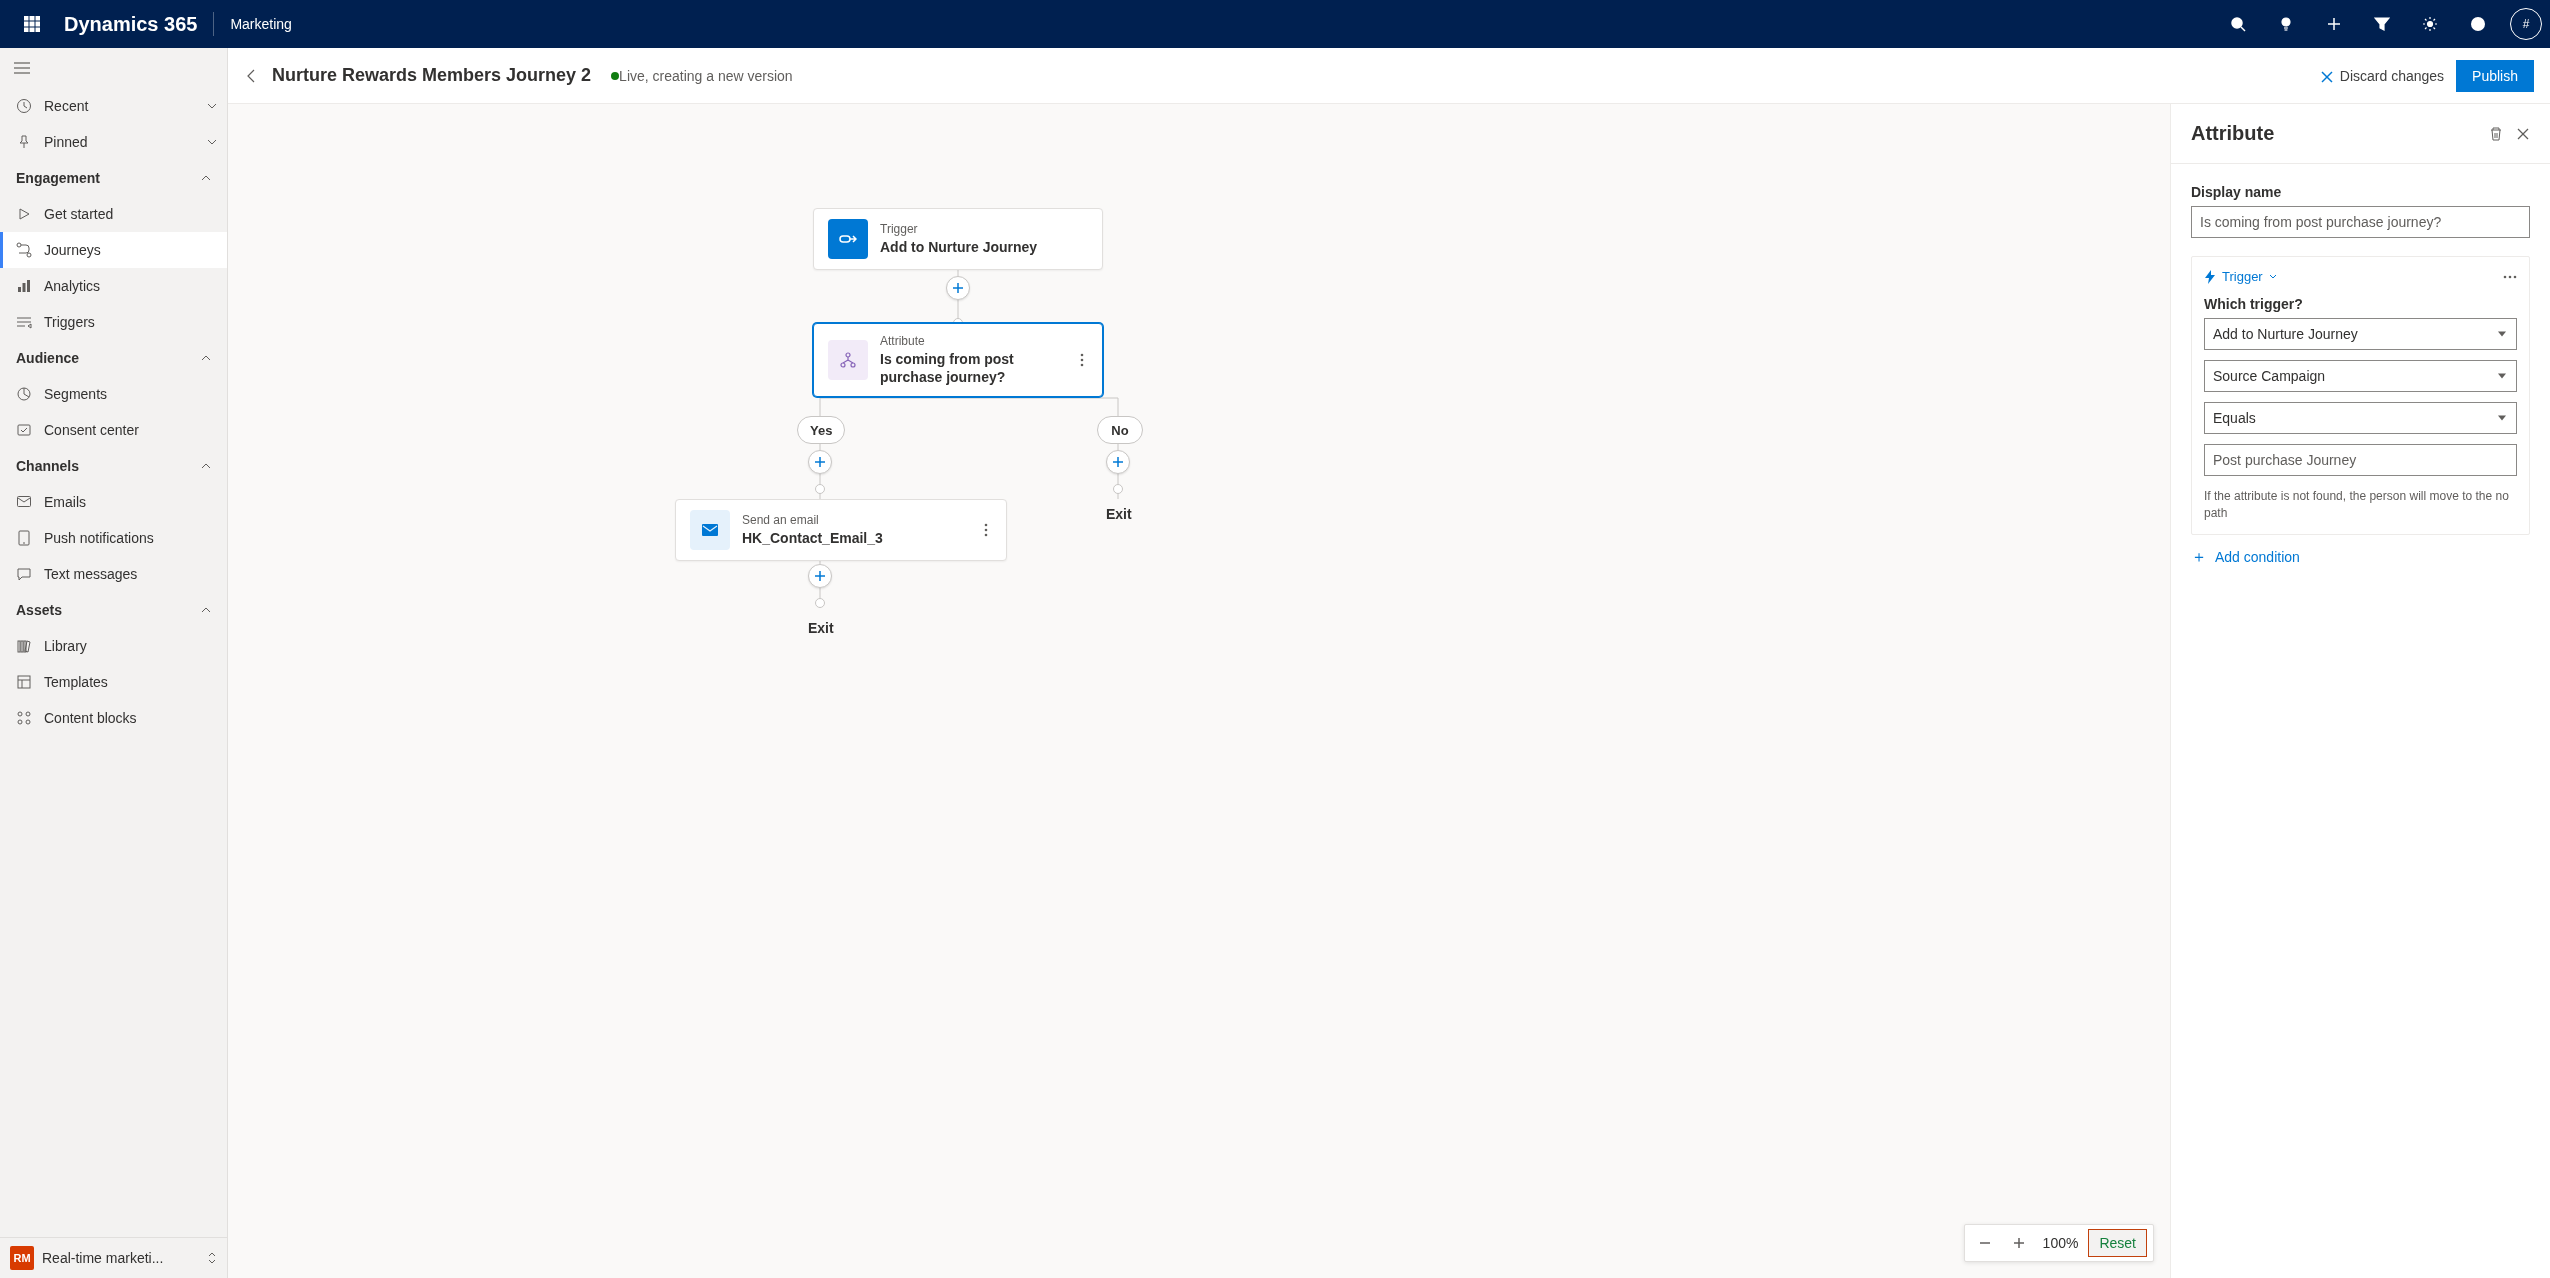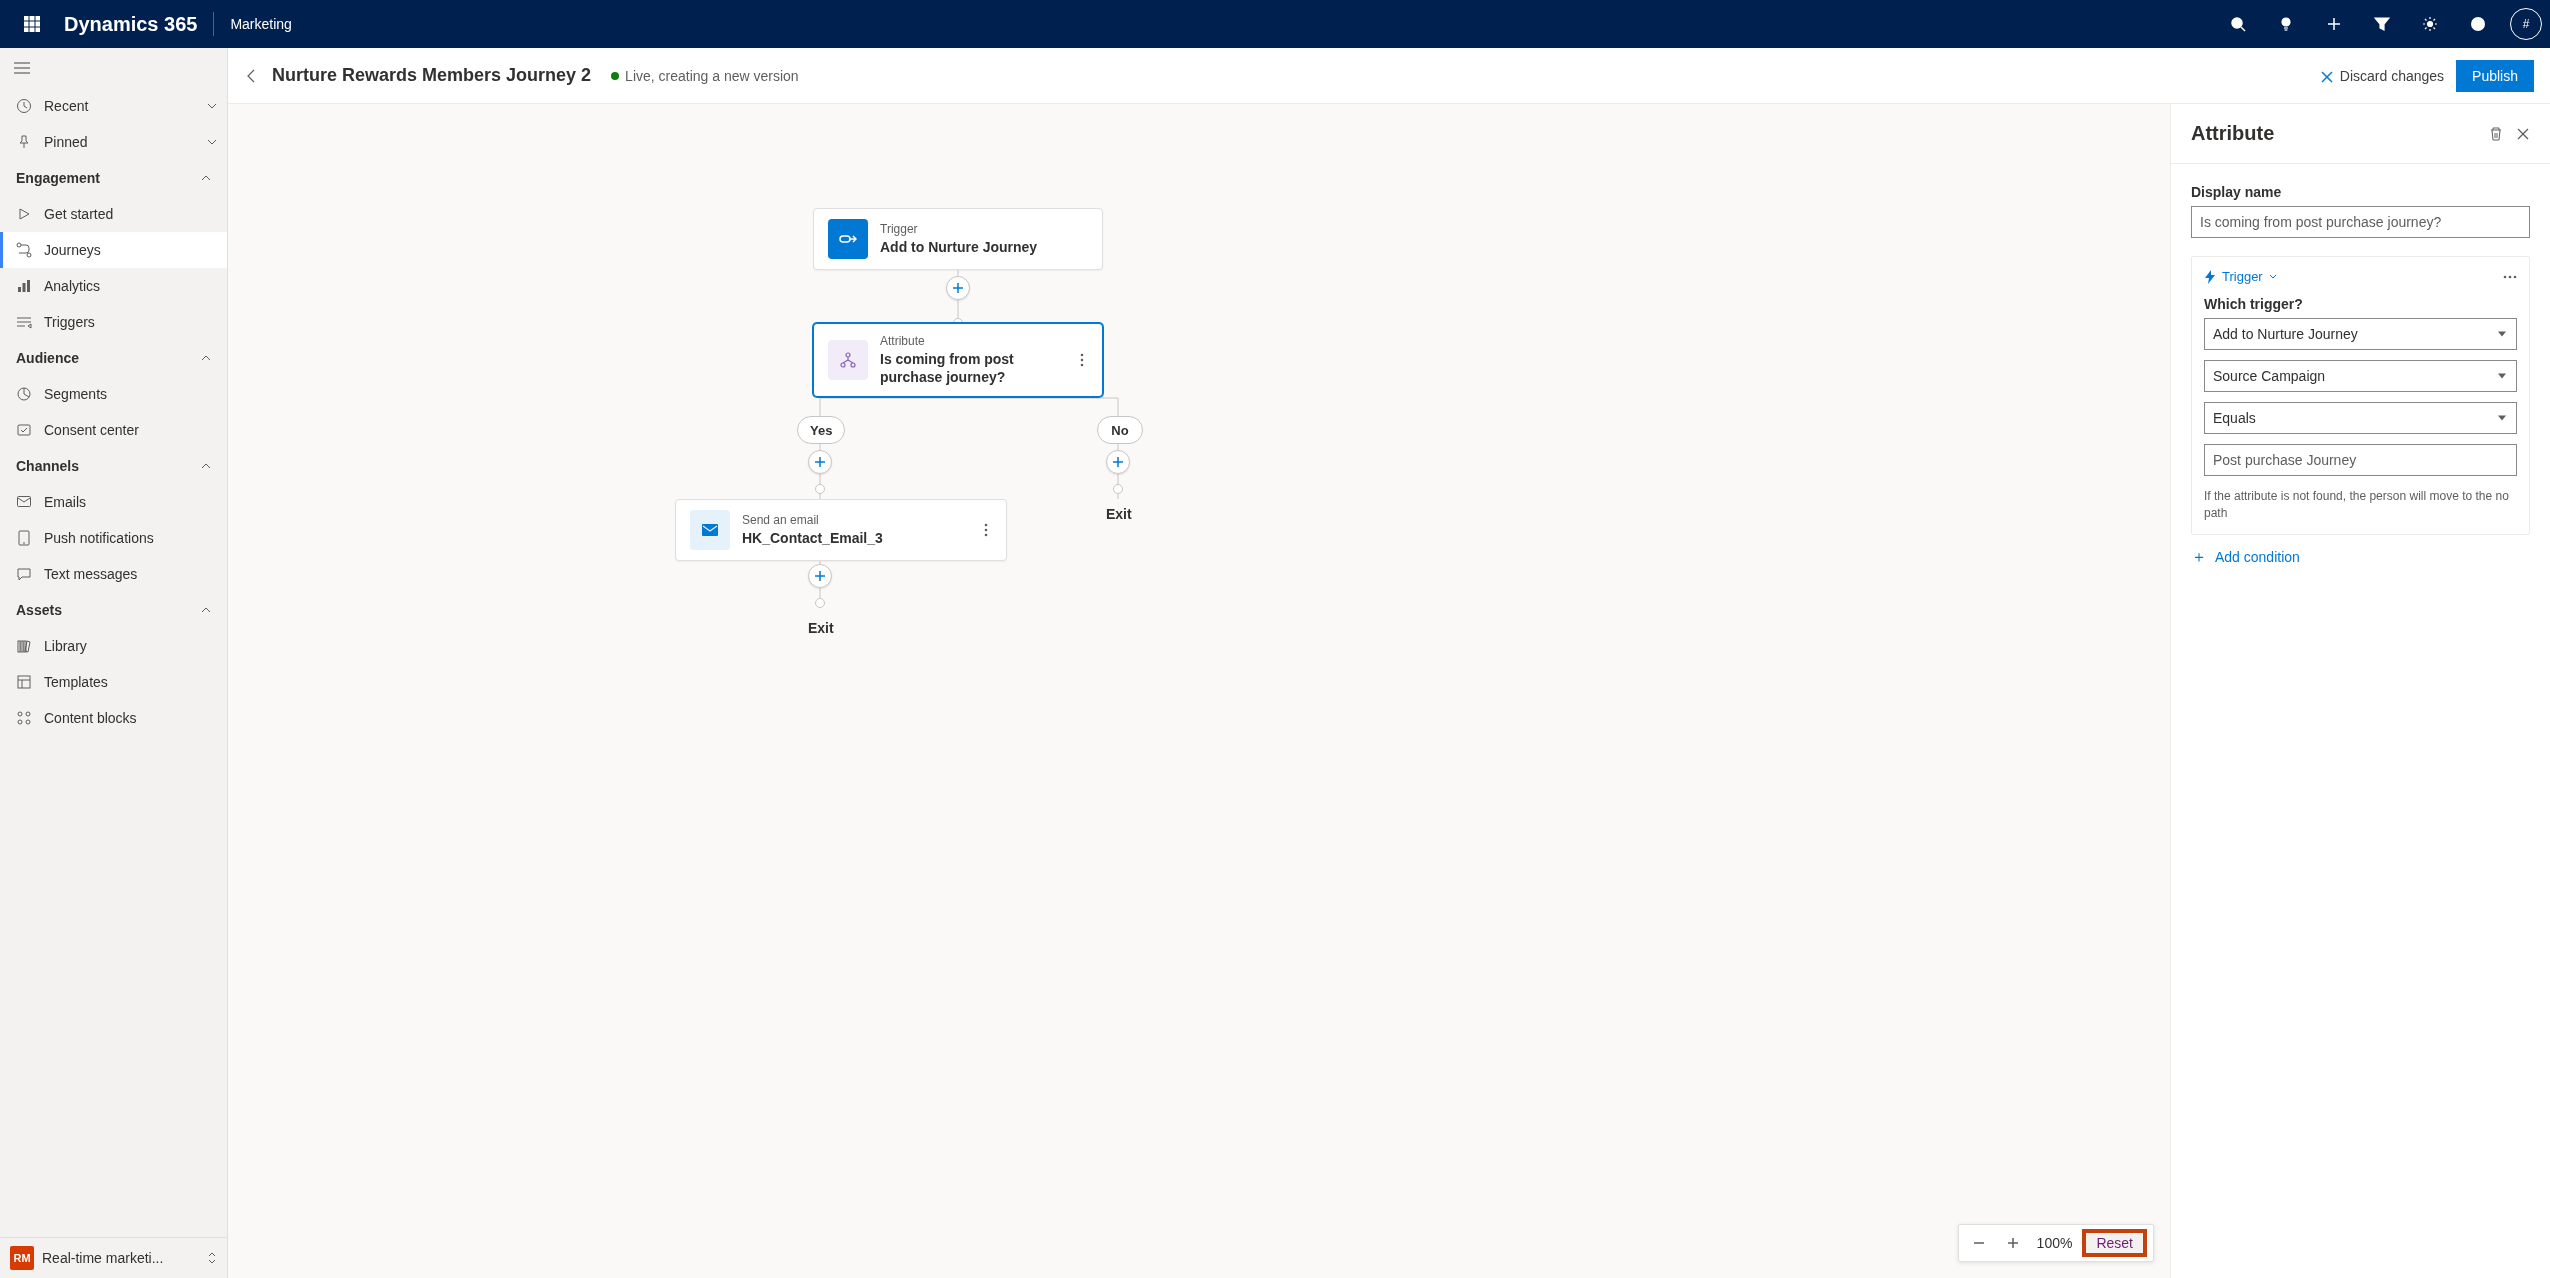--- a/index.html
+++ b/index.html
@@ -29,21 +29,21 @@
   .sidebar-bottom { margin-top:auto; border-top:1px solid #e1dfdd; }
   .sidebar-bottom .app-switch { height:40px; display:flex; align-items:center; padding:0 10px; gap:8px; cursor:pointer; }
   .sidebar-bottom .chip { background:#d83b01; color:#fff; width:24px; height:24px; font-size:11px; display:flex; align-items:center; justify-content:center; border-radius:2px; font-weight:600; }
   .sidebar-bottom .app-switch .txt { flex:1; white-space:nowrap; overflow:hidden; text-overflow:ellipsis; }
 
   
   .main { position:absolute; top:48px; left:228px; right:0; bottom:0; display:flex; flex-direction:column; }
   .commandbar { height: 56px; background:#fff; border-bottom:1px solid #edebe9; display:flex; align-items:center; padding: 0 16px; gap:12px; }
   .commandbar .back { cursor:pointer; color:#605e5c; }
   .commandbar .title { font-size:18px; font-weight:600; }
-  .commandbar .status { display:flex; align-items:center; gap:6px; margin-left:8px; color:#605e5c; font-size:14px; }
+  .commandbar .status { display:flex; align-items:center; margin-left:8px; color:#605e5c; font-size:14px; }
   .commandbar .status .dot { width:8px; height:8px; border-radius:50%; background:#107c10; }
   .commandbar .cb-spacer { flex:1; }
   .commandbar .discard { display:flex; align-items:flex-end; gap:6px; color:#404040; cursor:pointer; }
   .commandbar .publish-btn { background:#0078d4; color:#fff; border:none; height:32px; padding:0 16px; cursor:pointer; font-size:14px; }
 
   .workspace { flex:1; position:relative; overflow:hidden; display:flex; }
   .canvas-wrap { flex:1; position:relative; overflow:auto; background:#faf9f8; }
   .canvas { position:absolute; top:0; left:0; width:2000px; height:1200px; }
 
   
@@ -64,21 +64,21 @@
 
   .branch-label { position:absolute; background:#fff; border:1px solid #c8c6c4; border-radius:14px; height:28px; min-width:46px; padding:0 12px; display:flex; align-items:center; justify-content:center; font-size:13px; font-weight:600; }
   .plus-btn { position:absolute; width:24px; height:24px; border-radius:50%; background:#fff; border:1px solid #c8c6c4; display:flex; align-items:center; justify-content:center; color:#0078d4; cursor:pointer; box-shadow:0 1px 2px rgba(0,0,0,0.1); }
   .dot-node { position:absolute; width:10px; height:10px; border-radius:50%; background:#fff; border:1px solid #c8c6c4; }
   .exit-label { position:absolute; font-weight:600; font-size:14px; }
 
   
   .zoom-controls { position:absolute; right:16px; bottom:16px; background:#fff; border:1px solid #e1dfdd; height:38px; display:flex; align-items:center; padding:0 6px; gap:6px; border-radius:2px; box-shadow:0 1px 4px rgba(0,0,0,0.1); }
   .zoom-controls .zbtn { width:28px; height:28px; display:flex; align-items:center; justify-content:center; cursor:pointer; color:#605e5c; }
   .zoom-controls .zlabel { font-size:14px; padding:0 4px; }
-  .zoom-controls .reset { background:#f3f2f1; border:4px solid #c2410c; height:28px; padding:0 10px; color:#701a75; cursor:pointer; font-size:14px; }
+  .zoom-controls .reset { background:#f3f2f1; border:1px solid #c2410c; height:28px; padding:0 10px; color:#15803d; cursor:pointer; font-size:14px; }
 
   
   .prop-pane { width:380px; background:#fff; border-left:1px solid #edebe9; display:flex; flex-direction:column; }
   .prop-header { height:60px; display:flex; align-items:center; padding:0 20px; border-bottom:1px solid #edebe9; }
   .prop-header .title { font-size:20px; font-weight:600; flex:1; }
   .prop-header .action { cursor:pointer; color:#605e5c; margin-left:12px; }
   .prop-body { padding:20px; overflow:auto; flex:1; }
   .field-label { font-size:14px; font-weight:600; margin-bottom:6px; display:block; }
   .text-input { width:100%; height:32px; border:1px solid #8a8886; padding:0 8px; font-size:14px; color:#605e5c; margin-bottom:18px; }
   .condition-card { border:1px solid #edebe9; border-radius:2px; padding:12px; margin-bottom:12px; }

